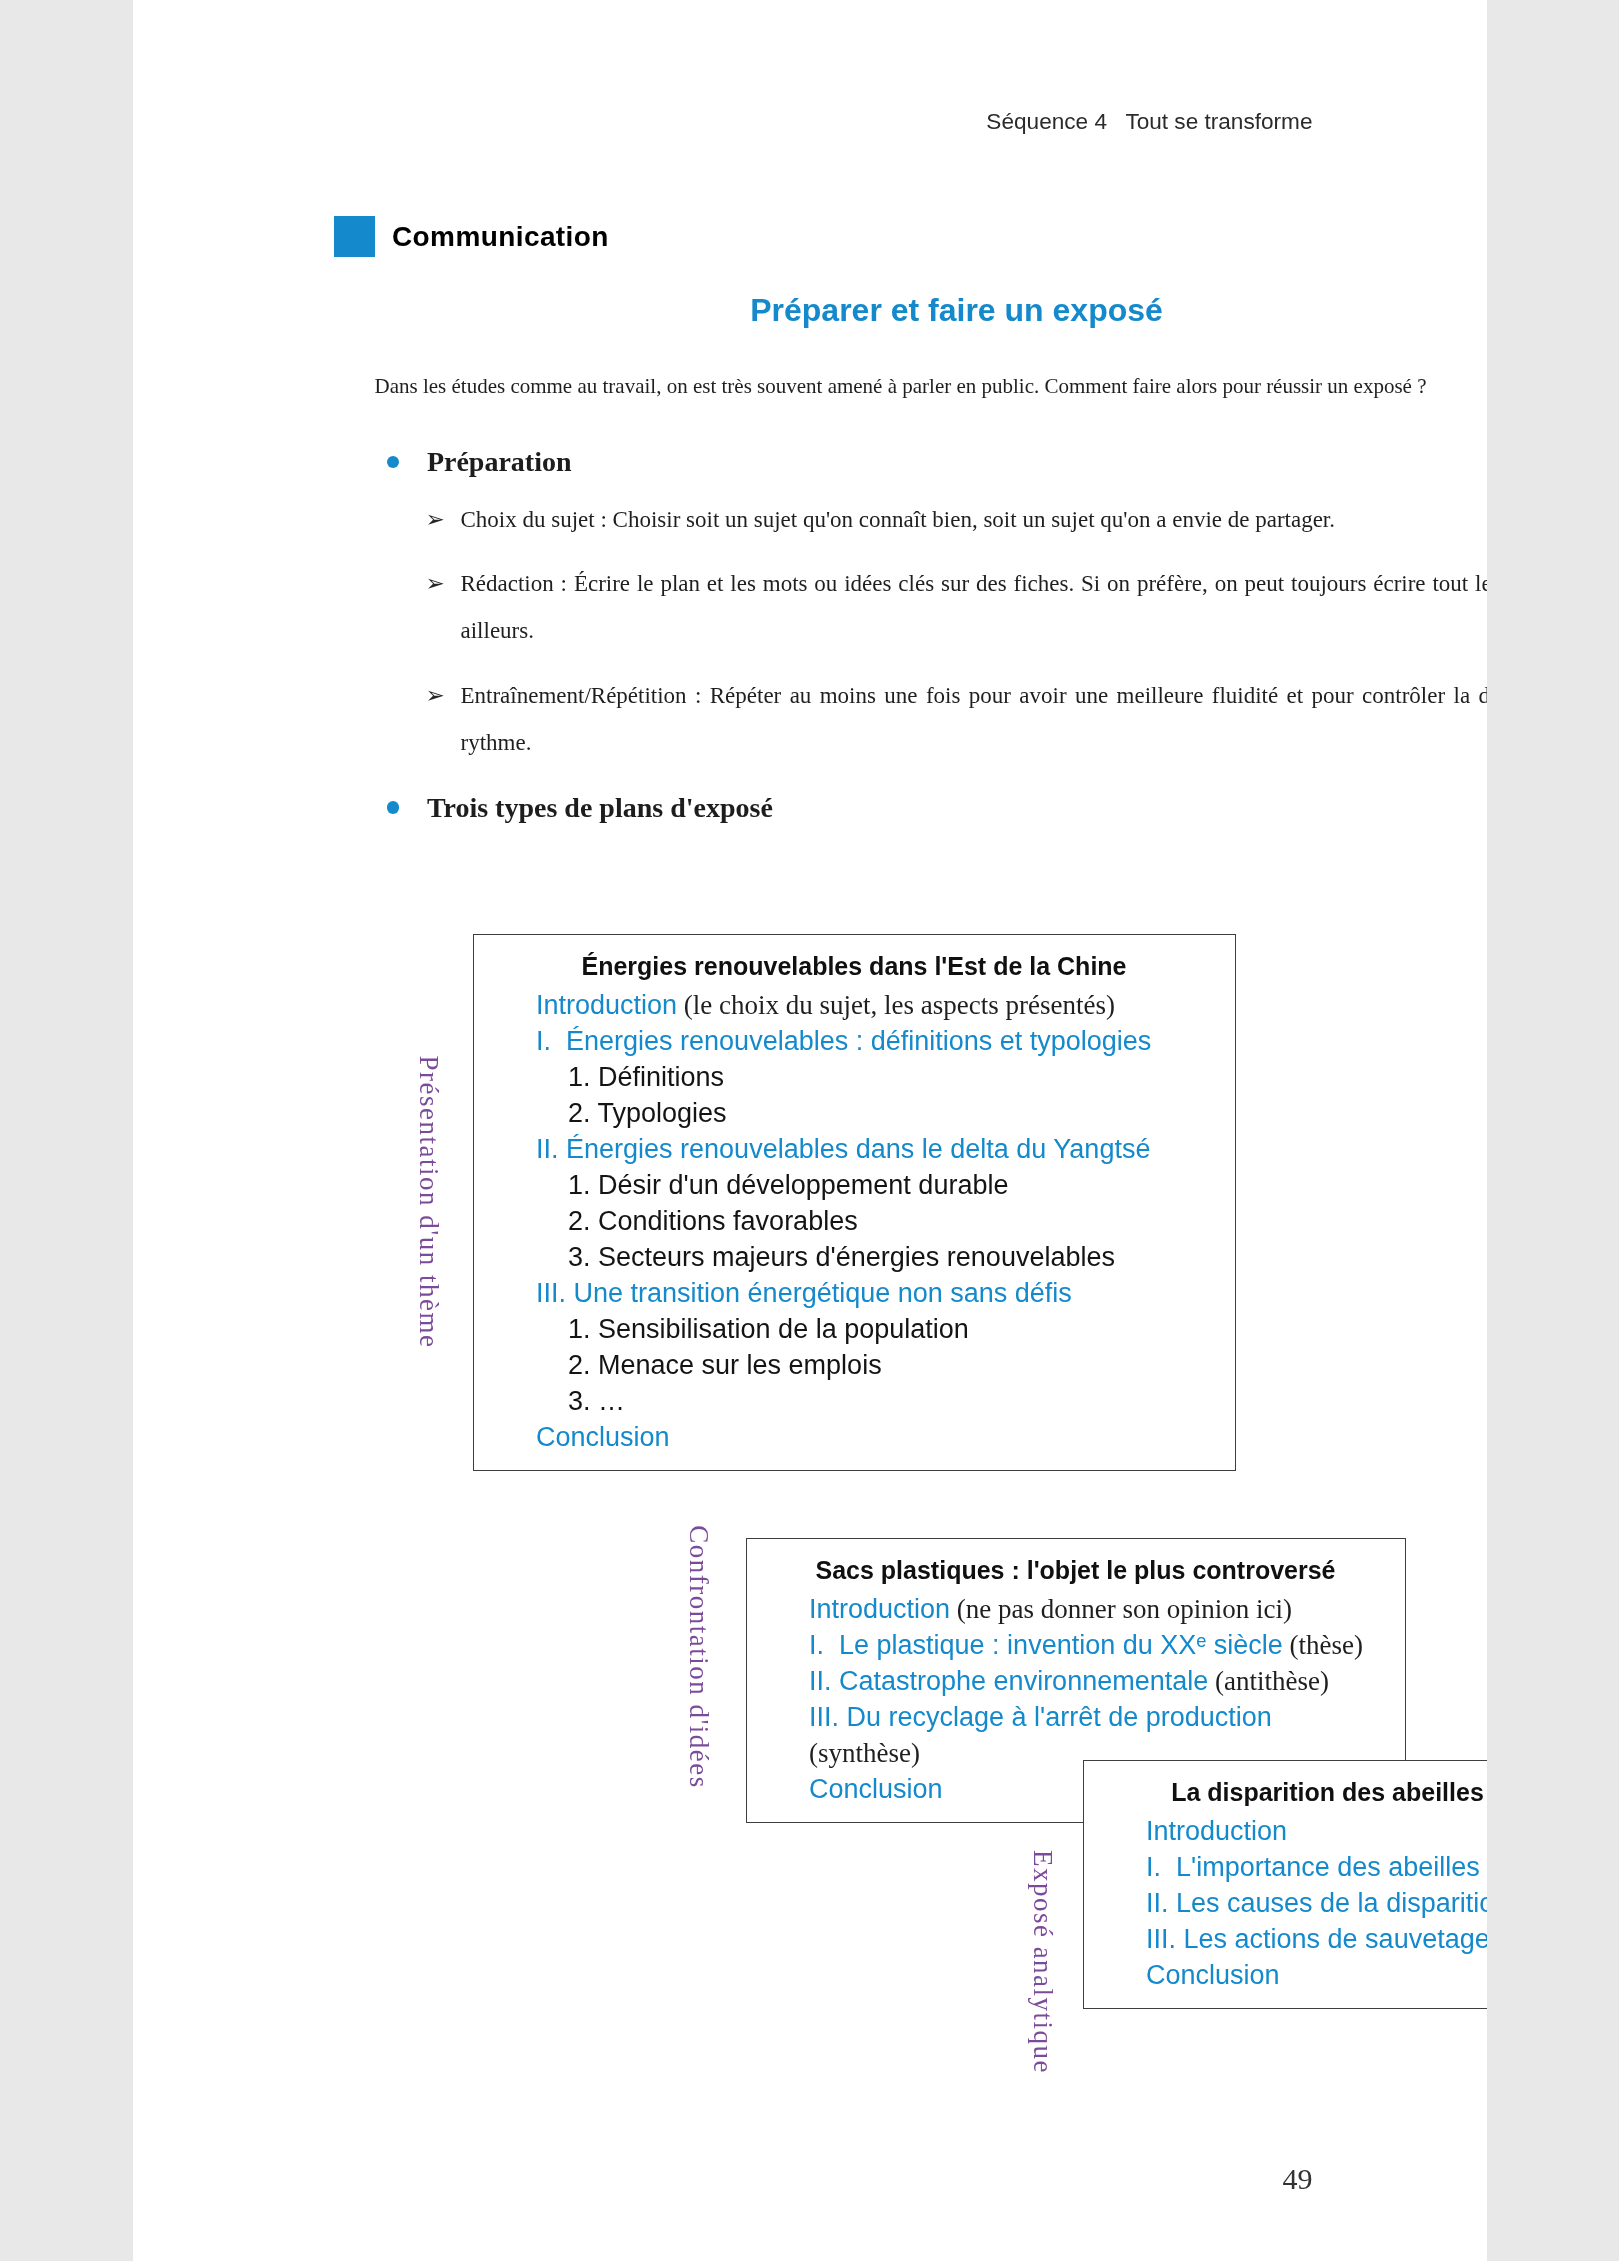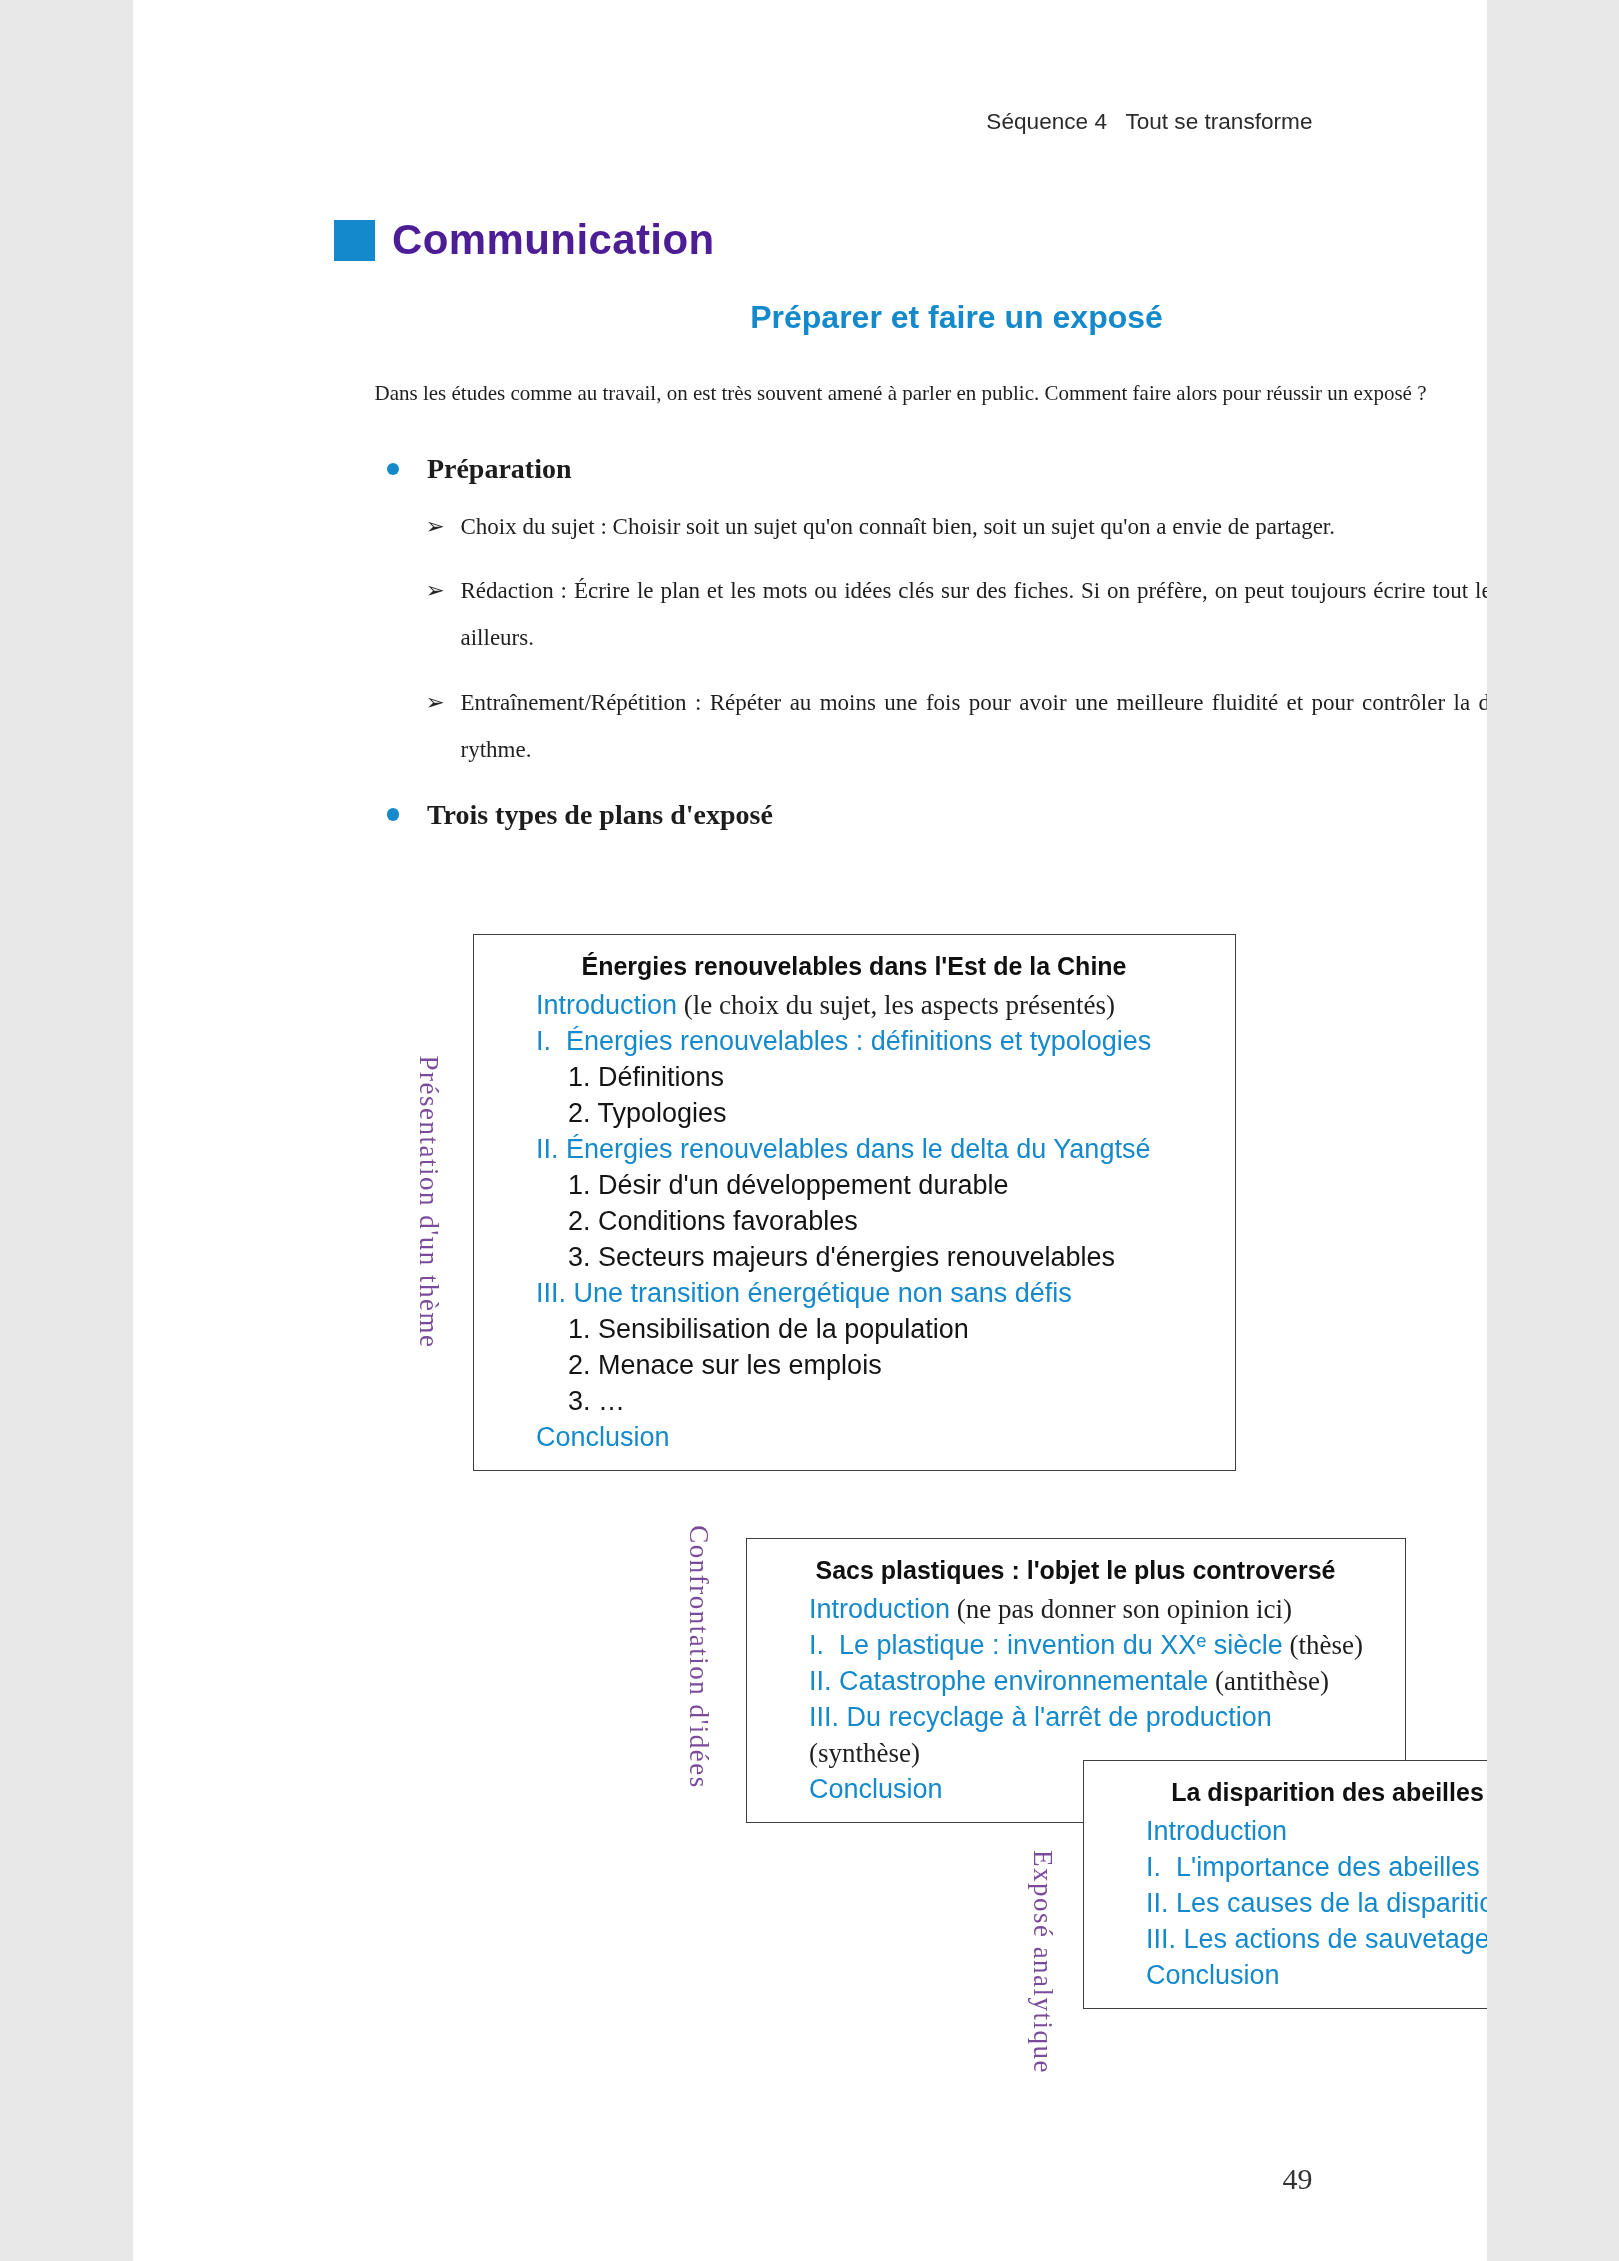--- a/index.html
+++ b/index.html
@@ -13,21 +13,21 @@
     position:absolute; top:109px; right:174px;
     font-family:"Liberation Sans","DejaVu Sans",sans-serif;
     font-size:22.6px; color:#2b2b2b; white-space:pre;
   }
   .main { position:absolute; left:201px; top:216px; width:1246px; }
 
   .title-row { display:flex; align-items:center; gap:17.5px; }
   .sq { width:41px; height:41px; background:var(--accent); flex:none; }
   .section-title {
     margin:0; font-family:"Liberation Sans","DejaVu Sans",sans-serif;
-    font-weight:700; font-size:42px; color:#4c1d95; letter-spacing:0.4px;
+    font-weight:700; font-size:28px; color:#000000; letter-spacing:0.4px;
   }
   .subtitle {
     margin:35px 0 0; text-align:center;
     font-family:"Liberation Sans","DejaVu Sans",sans-serif;
     font-weight:700; font-size:32px; color:var(--accent);
   }
   .intro {
     margin:34px 0 0; font-size:21px; line-height:47px;
     text-indent:41px; text-align:justify; color:#1f1f1f;
   }

